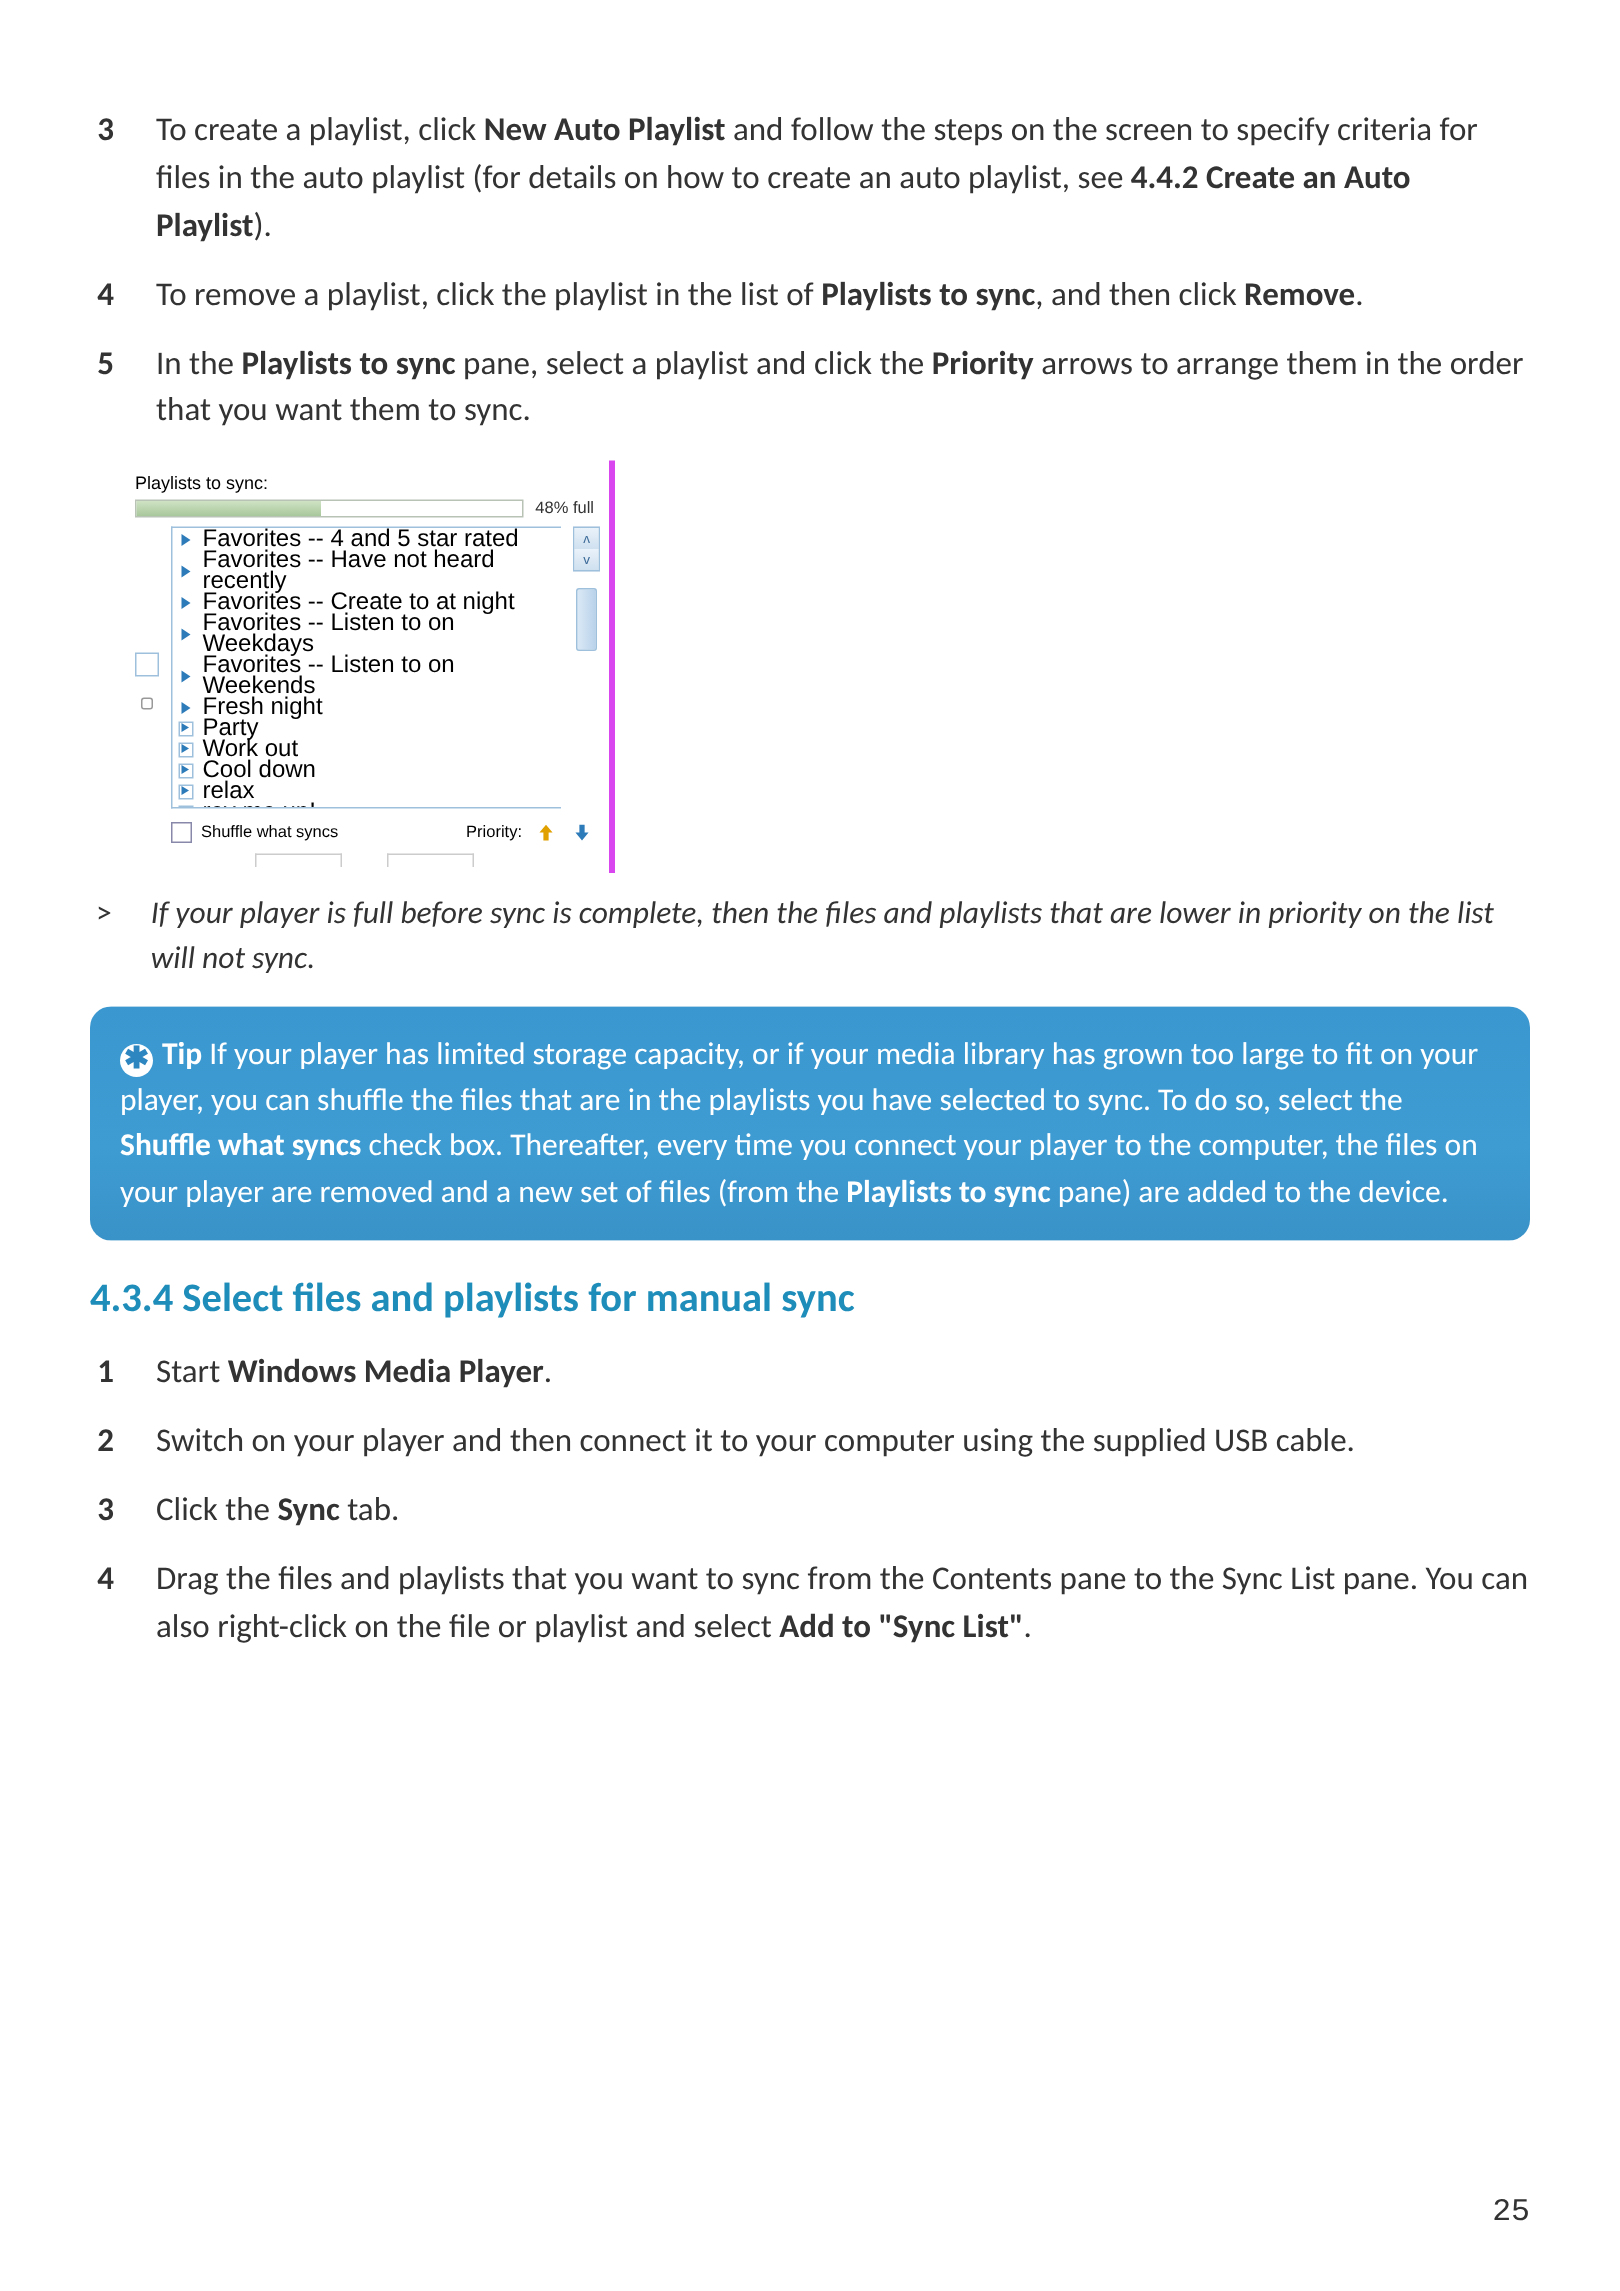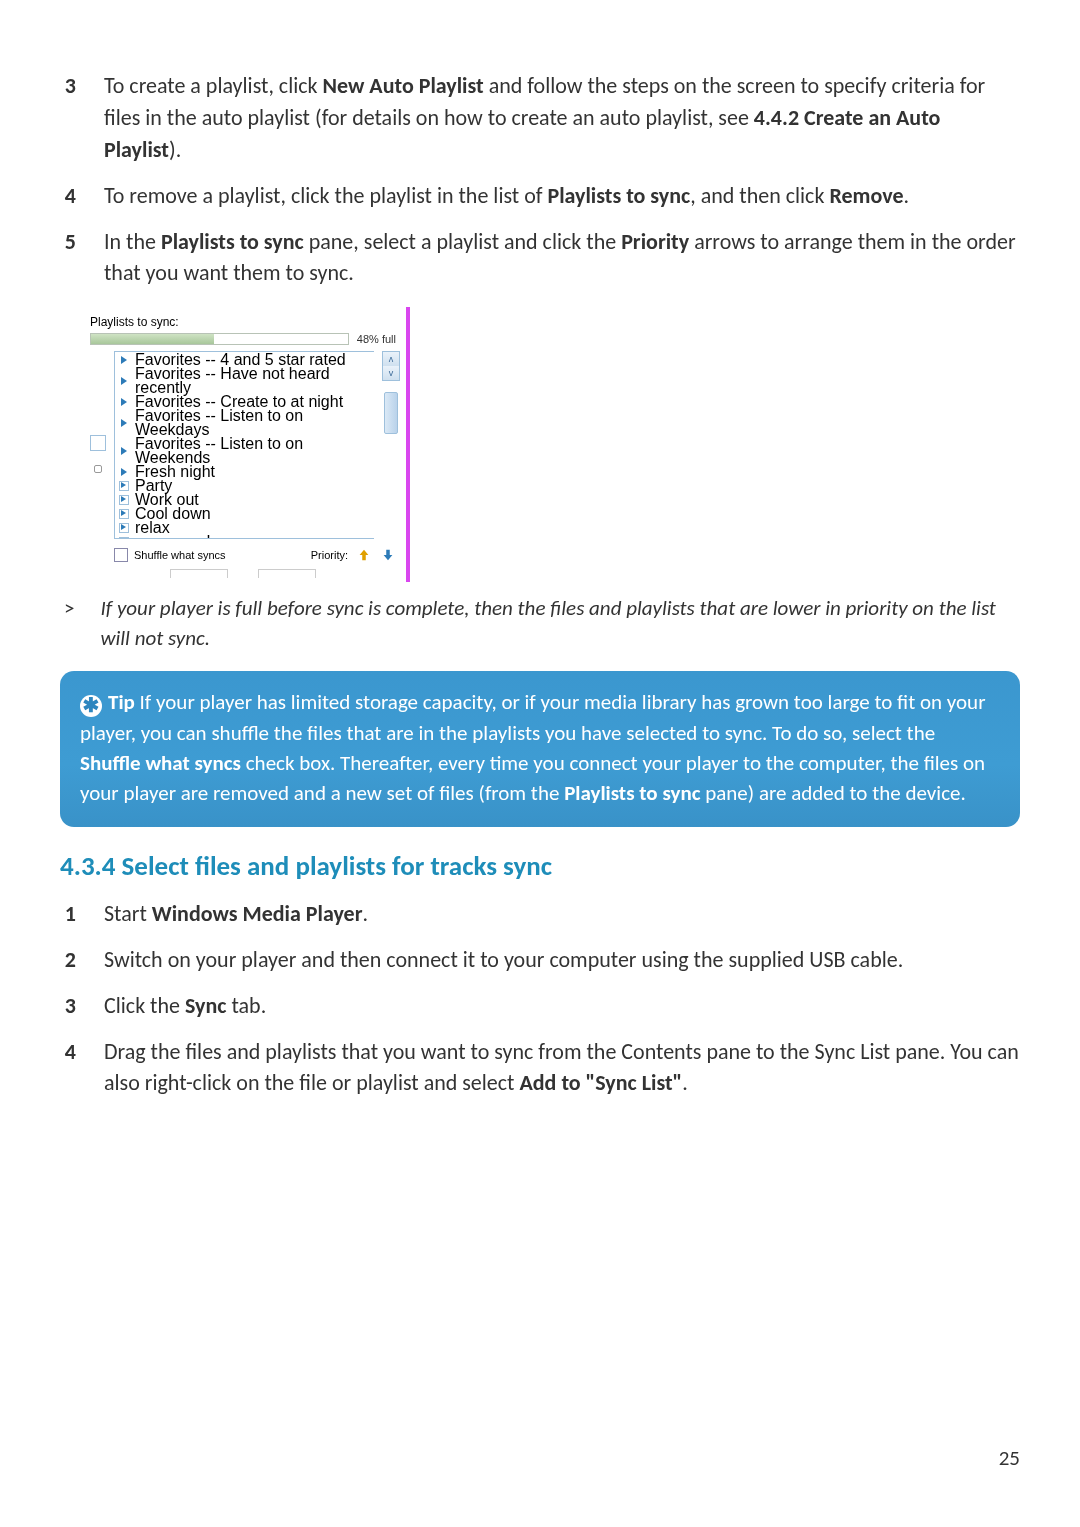--- a/index.html
+++ b/index.html
@@ -258,22 +258,23 @@
     margin: 10px 0 16px 0;
   }
   p.lead {
     font-size: 22px;
     line-height: 1.45;
     margin: 0 0 18px 0;
   }
   .page-num {
     position: absolute;
     right: 60px;
-    bottom: 56px;
+    bottom: 40px;
     font-size: 21px;
+    font-family: Liberation Mono, monospace;
   }
 </style>
 </head>
 <body>
 
 <div class="page">
 
   <ol class="steps" id="steps-a">
       <li>
         <span class="num">3</span>
@@ -399,21 +400,21 @@
 
   <div class="note-row">
     <span class="gt">&gt;</span>
     <span>If your player is full before sync is complete, then the files and playlists that are lower in priority on the list will not sync.</span>
   </div>
 
   <div class="tip-box" id="tip1">
     <span class="tip-icon">✱</span><span class="lbl">Tip</span><span id="tip1-body"> If your player has limited storage capacity, or if your media library has grown too large to fit on your player, you can shuffle the files that are in the playlists you have selected to sync. To do so, select the <span class="b">Shuffle what syncs</span> check box. Thereafter, every time you connect your player to the computer, the files on your player are removed and a new set of files (from the <span class="b">Playlists to sync</span> pane) are added to the device.</span>
   </div>
 
-  <h2 class="section">4.3.4 Select files and playlists for tracks sync</h2>
+  <h2 class="section">4.3.4 Select files and playlists for manual sync</h2>
 
 
   <ol class="steps" id="steps-b">
       <li>
         <span class="num">1</span>
         <span class="body">Start <span class="b">Windows Media Player</span>.</span>
       </li>
       <li>
         <span class="num">2</span>
         <span class="body">Switch on your player and then connect it to your computer using the supplied USB cable.</span>

